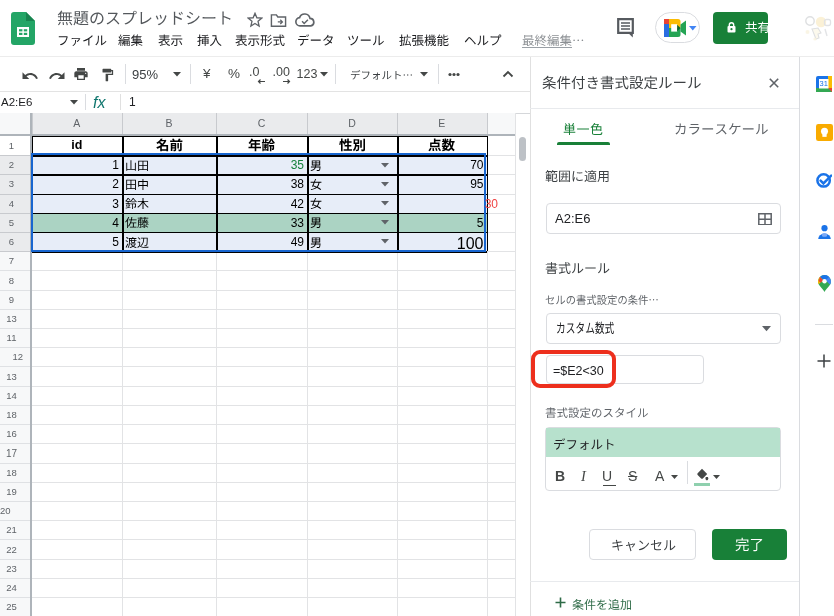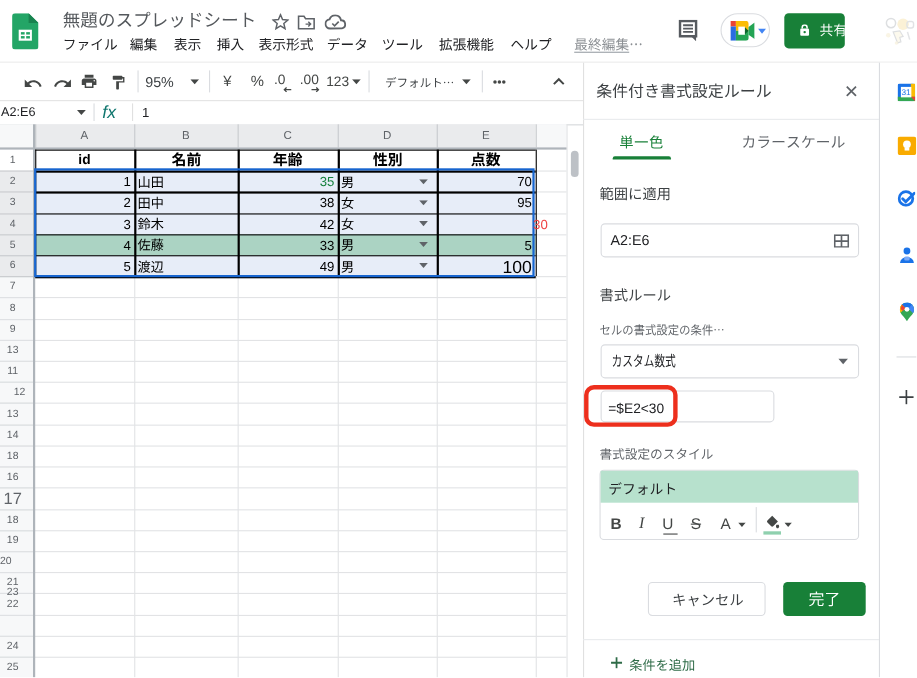--- a/index.html
+++ b/index.html
@@ -245,27 +245,27 @@
 <div class="abs" style="left:0px;top:254.3px;width:23px;height:13px;line-height:13px;font-size:9.5px;color:#5f6368;text-align:center">7</div>
 <div class="abs" style="left:0px;top:273.5px;width:23px;height:13px;line-height:13px;font-size:9.5px;color:#5f6368;text-align:center">8</div>
 <div class="abs" style="left:0px;top:292.8px;width:23px;height:13px;line-height:13px;font-size:9.5px;color:#5f6368;text-align:center">9</div>
 <div class="abs" style="left:0px;top:312.0px;width:23px;height:13px;line-height:13px;font-size:9.5px;color:#5f6368;text-align:center">13</div>
 <div class="abs" style="left:0px;top:331.2px;width:23px;height:13px;line-height:13px;font-size:9.5px;color:#5f6368;text-align:center">11</div>
 <div class="abs" style="left:0px;top:350.4px;width:23px;height:13px;line-height:13px;font-size:9.5px;color:#5f6368;text-align:right">12</div>
 <div class="abs" style="left:0px;top:369.6px;width:23px;height:13px;line-height:13px;font-size:9.5px;color:#5f6368;text-align:center">13</div>
 <div class="abs" style="left:0px;top:388.9px;width:23px;height:13px;line-height:13px;font-size:9.5px;color:#5f6368;text-align:center">14</div>
 <div class="abs" style="left:0px;top:408.1px;width:23px;height:13px;line-height:13px;font-size:9.5px;color:#5f6368;text-align:center">18</div>
 <div class="abs" style="left:0px;top:427.3px;width:23px;height:13px;line-height:13px;font-size:9.5px;color:#5f6368;text-align:center">16</div>
-<div class="abs" style="left:0px;top:446.5px;width:23px;height:13px;line-height:13px;font-size:15px;color:#5f6368;text-align:center">17</div>
+<div class="abs" style="left:0px;top:446.5px;width:23px;height:13px;line-height:13px;font-size:10px;color:#5f6368;text-align:center">17</div>
 <div class="abs" style="left:0px;top:465.7px;width:23px;height:13px;line-height:13px;font-size:9.5px;color:#5f6368;text-align:center">18</div>
 <div class="abs" style="left:0px;top:485.0px;width:23px;height:13px;line-height:13px;font-size:9.5px;color:#5f6368;text-align:center">19</div>
 <div class="abs" style="left:0px;top:504.2px;width:23px;height:13px;line-height:13px;font-size:9.5px;color:#5f6368;">20</div>
 <div class="abs" style="left:0px;top:523.4px;width:23px;height:13px;line-height:13px;font-size:9.5px;color:#5f6368;text-align:center">21</div>
 <div class="abs" style="left:0px;top:542.6px;width:23px;height:13px;line-height:13px;font-size:9.5px;color:#5f6368;text-align:center">22</div>
-<div class="abs" style="left:0px;top:532px;width:23px;height:13px;line-height:13px;font-size:9.5px;color:#5f6368;text-align:center">23</div>
+<div class="abs" style="left:0px;top:562px;width:23px;height:13px;line-height:13px;font-size:9.5px;color:#5f6368;text-align:center">23</div>
 <div class="abs" style="left:0px;top:581.1px;width:23px;height:13px;line-height:13px;font-size:9.5px;color:#5f6368;text-align:center">24</div>
 <div class="abs" style="left:0px;top:600.3px;width:23px;height:13px;line-height:13px;font-size:9.5px;color:#5f6368;text-align:center">25</div>
 <div class="abs" style="left:31.5px;top:135.8px;width:455.0px;height:1.5px;background:#000"></div>
 <div class="abs" style="left:31.5px;top:155.0px;width:455.0px;height:1.5px;background:#000"></div>
 <div class="abs" style="left:31.5px;top:174.2px;width:455.0px;height:1.5px;background:#000"></div>
 <div class="abs" style="left:31.5px;top:193.5px;width:455.0px;height:1.5px;background:#000"></div>
 <div class="abs" style="left:31.5px;top:212.7px;width:455.0px;height:1.5px;background:#000"></div>
 <div class="abs" style="left:31.5px;top:231.9px;width:455.0px;height:1.5px;background:#000"></div>
 <div class="abs" style="left:31.5px;top:251.1px;width:455.0px;height:1.5px;background:#000"></div>
 <div class="abs" style="left:31.5px;top:135.8px;width:1.5px;height:115.3px;background:#000"></div>

